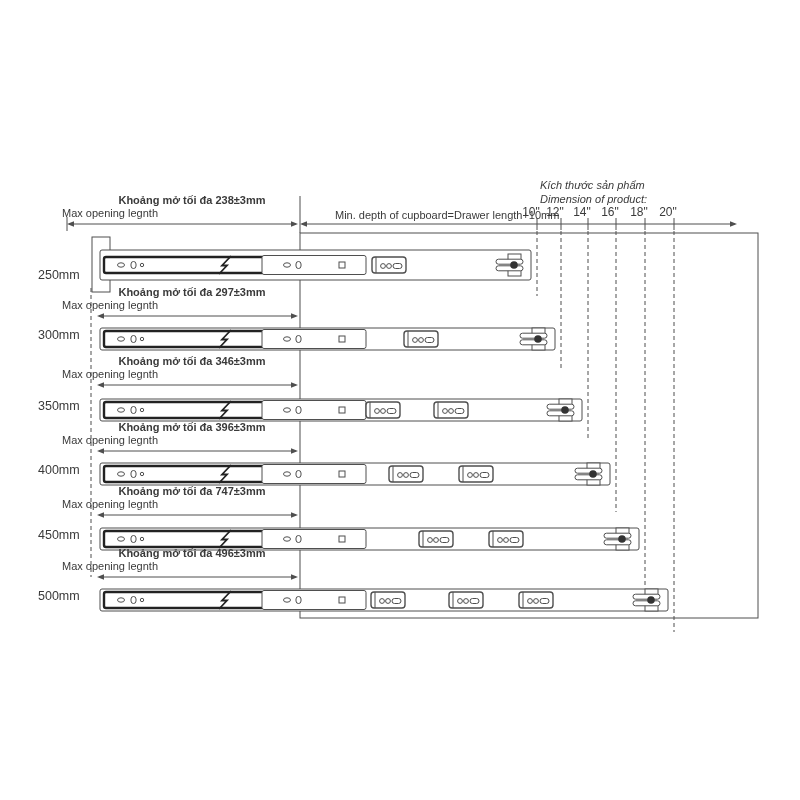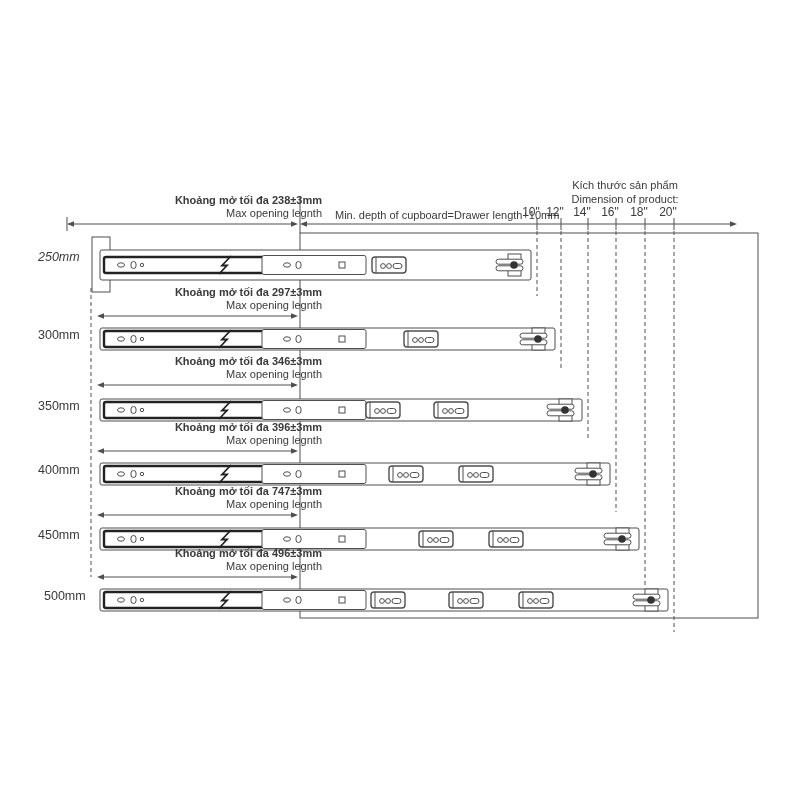--- a/index.html
+++ b/index.html
@@ -1,26 +1,26 @@
 <!DOCTYPE html>
 <html><head>
 <meta charset="utf-8">
 <style>
   html,body{margin:0;padding:0;background:#ffffff;}
   #stage{position:relative;width:800px;height:800px;background:#ffffff;overflow:hidden;
          font-family:"Liberation Sans",sans-serif;}
   #diagram-svg{position:absolute;left:0;top:0;}
   .t{position:absolute;color:#3a3a3a;white-space:nowrap;line-height:13px;}
-  .t-vi{font-weight:bold;font-size:11px;width:260px;text-align:right;}
-  .t-en{font-weight:normal;font-size:11px;width:260px;text-align:right;}
+  .t-vi{font-weight:bold;font-size:11px;width:260px;text-align:center;}
+  .t-en{font-weight:normal;font-size:11px;width:260px;text-align:left;}
   .t-mm{font-size:12.5px;}
   .t-inch{font-size:12px;width:44px;text-align:center;}
   .hdr-vi{font-weight:bold;font-size:11px;}
   .hdr-en{font-weight:normal;font-size:11px;}
-  .hdr-right{width:170px;text-align:center;font-weight:normal;}
+  .hdr-right{width:170px;text-align:left;font-weight:normal;font-style:italic;}
 </style>
 </head>
 <body>
 
 <div id="stage">
   <svg id="diagram-svg" width="800" height="800" viewBox="0 0 800 800">
       <rect x="300" y="233" width="458" height="385" fill="none" stroke="#4f4f4f" stroke-width="1"></rect>
       <line x1="300" y1="196" x2="300" y2="233" stroke="#4f4f4f" stroke-width="1"></line>
       <line x1="302" y1="224" x2="735" y2="224" stroke="#4f4f4f" stroke-width="1"></line>
       <polygon points="300,224 307,221.2 307,226.8" fill="#4f4f4f"></polygon>
@@ -204,36 +204,36 @@
       <rect x="633" y="600.8" width="27" height="5" fill="#ffffff" stroke="#4f4f4f" stroke-width="1" rx="2.5"></rect>
       <circle cx="651" cy="600" r="3.8" fill="#333333"></circle>
     </svg>
 
   <div class="t hdr-en" style="left:307px;top:209px;padding-left:28px;">Min. depth of cupboard=Drawer length+10mm</div>
 
   <div class="t hdr-vi hdr-right" style="left:540px;top:179px;font-weight:normal;">Kích thước sản phẩm</div>
   <div class="t hdr-en hdr-right" style="left:540px;top:193px;">Dimension of product:</div>
 
   <div id="labels-layer">
-      <div class="t t-mm" style="left: 38px; top: 251px; font-style: italic;">250mm</div>
+      <div class="t t-mm" style="left: 38px; top: 269px;">250mm</div>
       <div class="t t-vi" style="left: 62px; top: 194px;">Khoảng mở tối đa 238±3mm</div>
       <div class="t t-en" style="left: 62px; top: 207px;">Max opening legnth</div>
       <div class="t t-mm" style="left: 38px; top: 329px;">300mm</div>
       <div class="t t-vi" style="left: 62px; top: 286px;">Khoảng mở tối đa 297±3mm</div>
       <div class="t t-en" style="left: 62px; top: 299px;">Max opening legnth</div>
       <div class="t t-mm" style="left: 38px; top: 400px;">350mm</div>
       <div class="t t-vi" style="left: 62px; top: 355px;">Khoảng mở tối đa 346±3mm</div>
       <div class="t t-en" style="left: 62px; top: 368px;">Max opening legnth</div>
       <div class="t t-mm" style="left: 38px; top: 464px;">400mm</div>
       <div class="t t-vi" style="left: 62px; top: 421px;">Khoảng mở tối đa 396±3mm</div>
       <div class="t t-en" style="left: 62px; top: 434px;">Max opening legnth</div>
       <div class="t t-mm" style="left: 38px; top: 529px;">450mm</div>
       <div class="t t-vi" style="left: 62px; top: 485px;">Khoảng mở tối đa 747±3mm</div>
       <div class="t t-en" style="left: 62px; top: 498px;">Max opening legnth</div>
-      <div class="t t-mm" style="left: 38px; top: 590px; margin-left: 6px;">500mm</div>
+      <div class="t t-mm" style="left: 38px; top: 590px;">500mm</div>
       <div class="t t-vi" style="left: 62px; top: 547px;">Khoảng mở tối đa 496±3mm</div>
       <div class="t t-en" style="left: 62px; top: 560px;">Max opening legnth</div>
       <div class="t t-inch" style="left: 509px; top: 206px;">10"</div>
       <div class="t t-inch" style="left: 533px; top: 206px;">12"</div>
       <div class="t t-inch" style="left: 560px; top: 206px;">14"</div>
       <div class="t t-inch" style="left: 588px; top: 206px;">16"</div>
       <div class="t t-inch" style="left: 617px; top: 206px;">18"</div>
       <div class="t t-inch" style="left: 646px; top: 206px;">20"</div>
     </div>
 </div>

